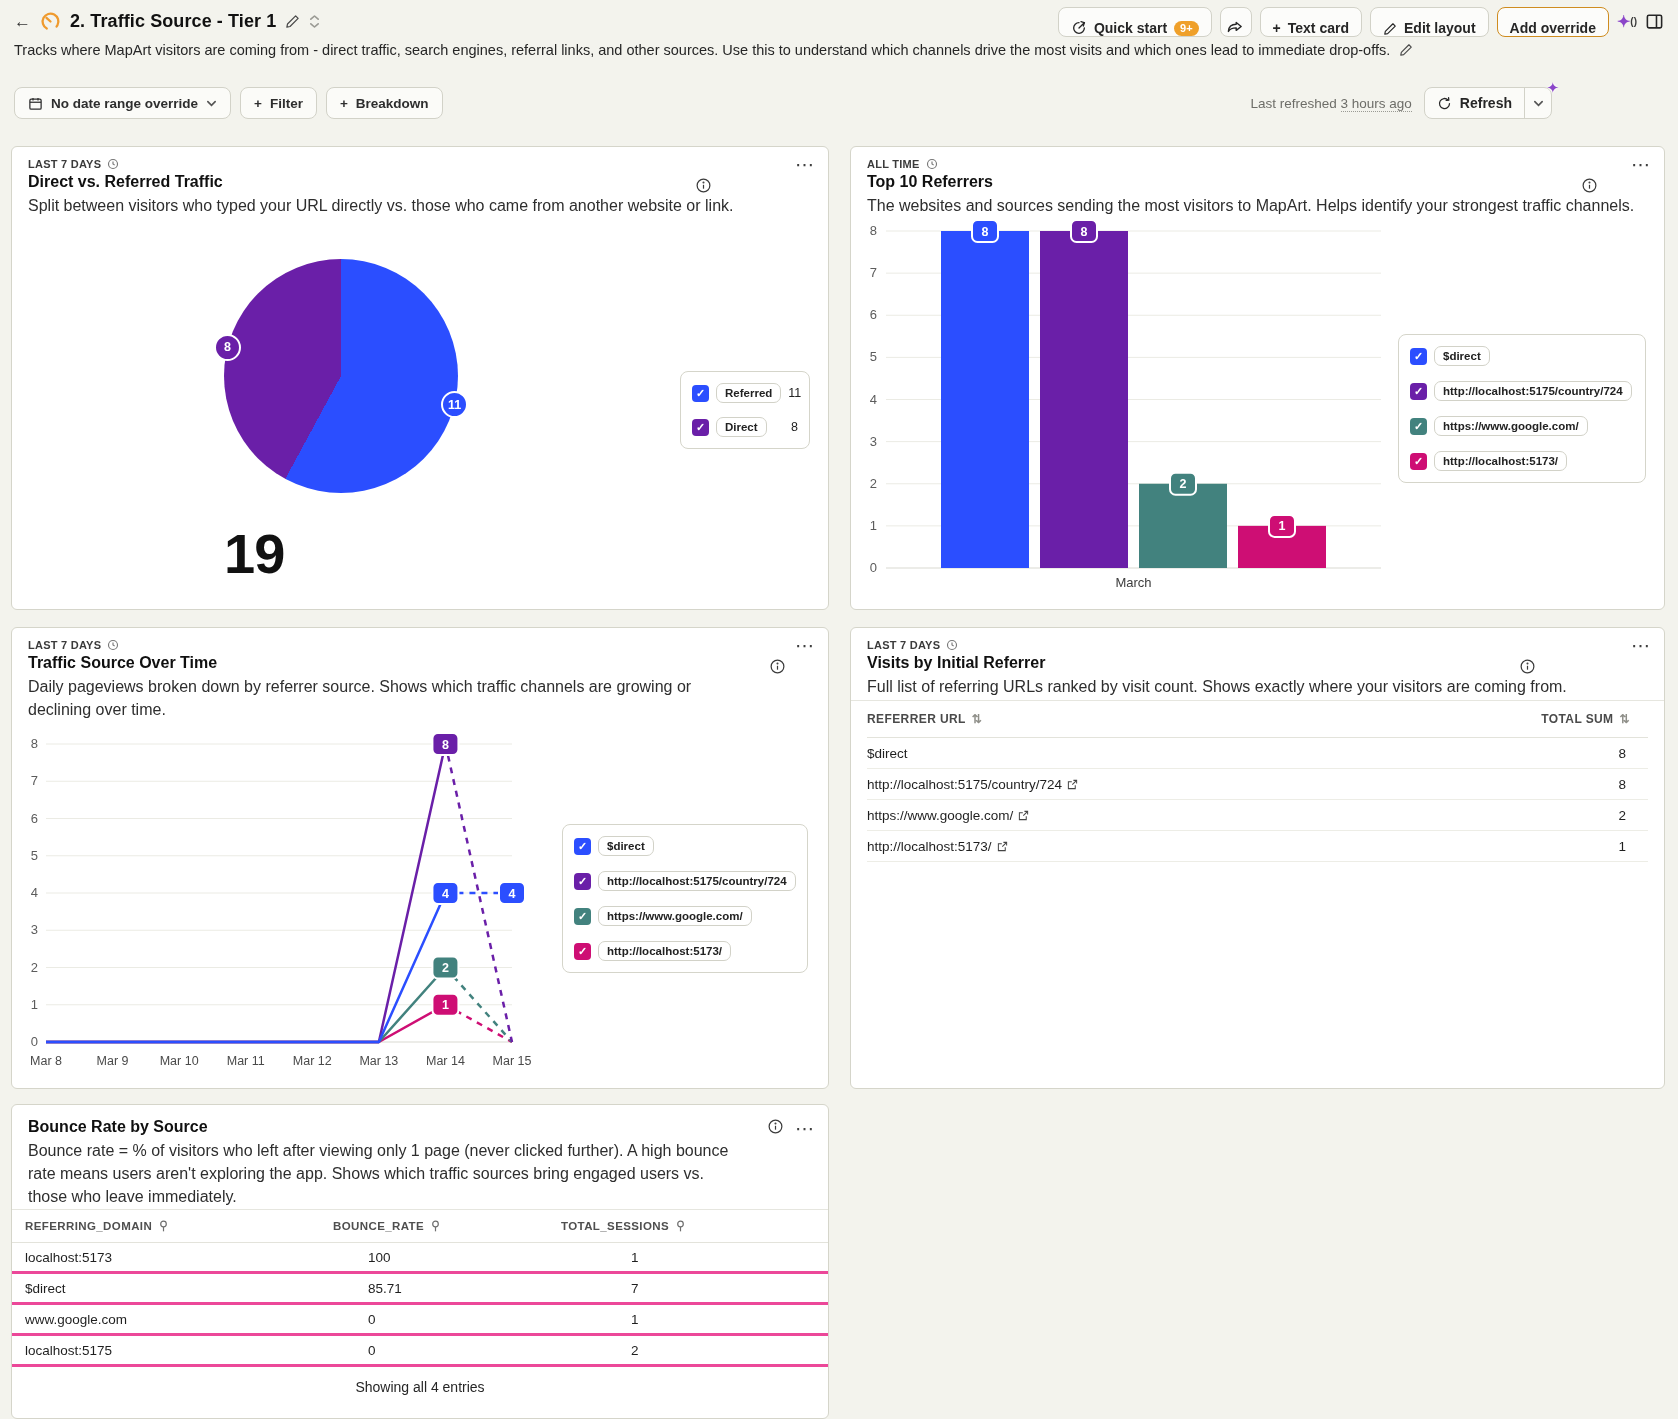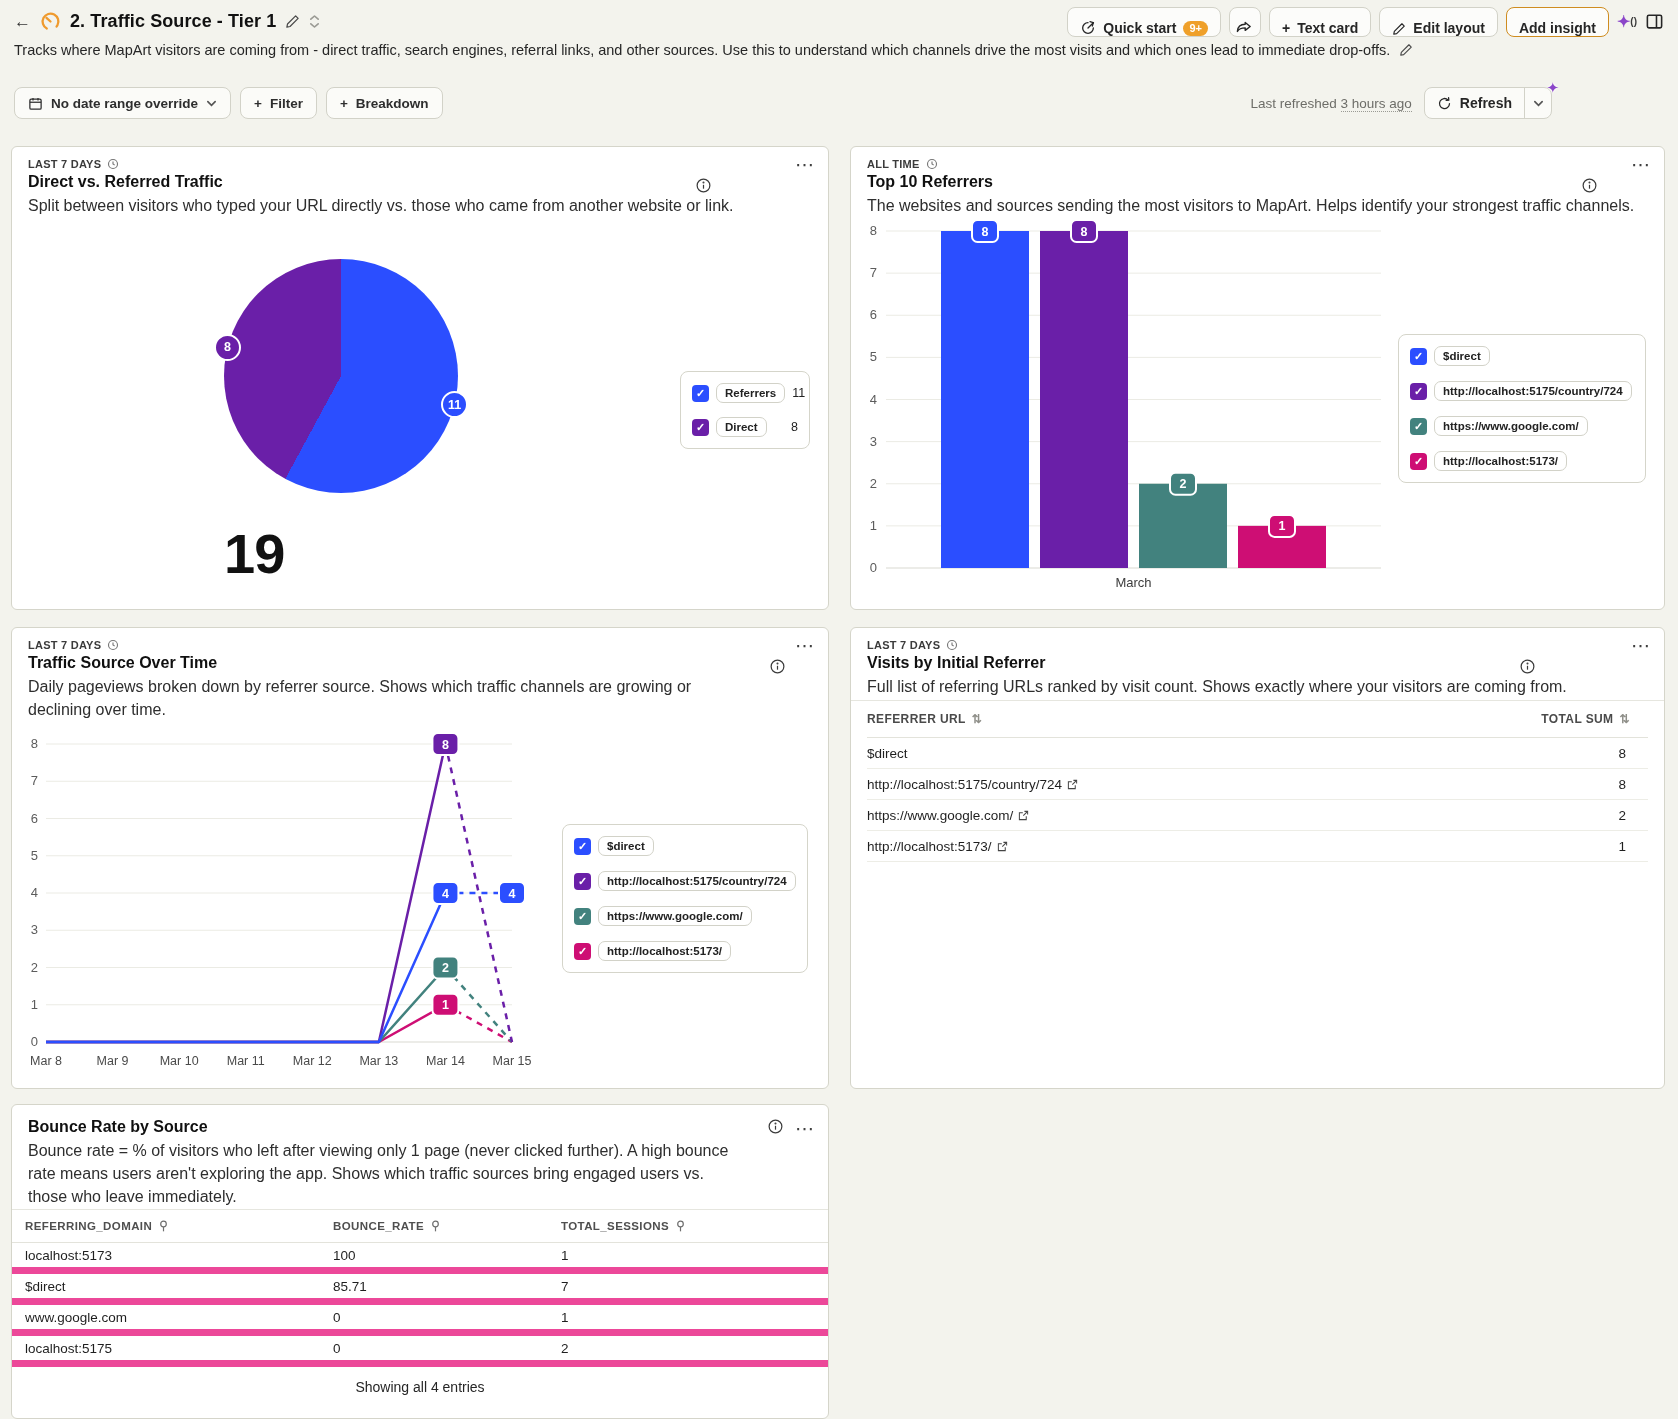--- a/index.html
+++ b/index.html
@@ -108,21 +108,21 @@
 
   
   .btable { position:absolute; left:0; right:0; top:104px; }
   .bhead { display:flex; align-items:center; height:34px; padding-left:13px;
     font-size:11.5px; font-weight:700; letter-spacing:.4px; color:#4f4f4f;
     border-top:1px solid #e6e6df; border-bottom:1px solid #e3e3db; text-transform:uppercase; }
   .bcol1 { width:308px; display:flex; align-items:center; gap:6px; }
   .bcol2 { width:228px; display:flex; align-items:center; gap:6px; }
   .bcol3 { flex:1; display:flex; align-items:center; gap:6px; }
   .brow { display:flex; align-items:center; height:31px; padding-left:13px; font-size:13.5px;
-    color:#1f1f1f; border-bottom:7px solid #ec4899; }
+    color:#1f1f1f; border-bottom:3px solid #ec4899;gap:35px; }
   .bfooter { position:absolute; left:0; right:0; top:274px; text-align:center; font-size:14px; color:#262626; }
 </style>
 </head>
 <body>
 
 <div class="topbar">
   <button class="back-btn">←</button>
   <span class="icon-plain">
     <svg width="21" height="21" viewBox="0 0 24 24" fill="none">
       <circle cx="12" cy="12" r="9" stroke="#ef9a2e" stroke-width="2.6" stroke-linecap="round" stroke-dasharray="44 13" transform="rotate(118 12 12)"></circle>
@@ -161,21 +161,21 @@
       <span>+</span>
       <span>Text card</span>
     </button>
     <button class="tbtn">
       <svg width="14" height="14" viewBox="0 0 24 24" fill="none" stroke="#262626" stroke-width="2" stroke-linecap="round" stroke-linejoin="round">
           <path d="M17 3l4 4L8 20l-5 1 1-5z"></path>
         </svg>
       <span>Edit layout</span>
     </button>
     <button class="tbtn accent">
-      <span>Add insight</span>
+      <span>Add override</span>
     </button>
     <button class="icon-plain">
       <span class="ai-glyph">✦</span>
         <span class="ai-sup">()</span>
     </button>
     <button class="icon-plain">
       <svg width="19" height="19" viewBox="0 0 24 24" fill="none" stroke="#262626" stroke-width="2">
           <rect x="3" y="4" width="18" height="16" rx="2"></rect>
           <line x1="14.5" y1="4" x2="14.5" y2="20"></line>
         </svg>
@@ -256,21 +256,21 @@
       </svg>
   </button>
   <div id="pie-wrap" style="background: conic-gradient(rgb(43, 78, 255) 0deg, rgb(43, 78, 255) 208.421deg, rgb(106, 31, 168) 208.421deg, rgb(106, 31, 168) 360deg);">
       <div class="pie-badge" style="background: rgb(43, 78, 255); left: 216.92px; top: 132.222px;">11</div>
       <div class="pie-badge" style="background: rgb(106, 31, 168); left: -9.91983px; top: 74.7782px;">8</div>
     </div>
   <div id="pie-total">19</div>
   <div class="legend-box" id="legend-pie">
       <div class="legend-row">
         <span class="chk" style="background: rgb(43, 78, 255);">✓</span>
-        <span class="pill">Referrers</span>
+        <span class="pill">Referred</span>
         <span class="lval">11</span>
       </div>
       <div class="legend-row">
         <span class="chk" style="background: rgb(106, 31, 168);">✓</span>
         <span class="pill">Direct</span>
         <span class="lval">8</span>
       </div>
     </div>
 </div>
 

